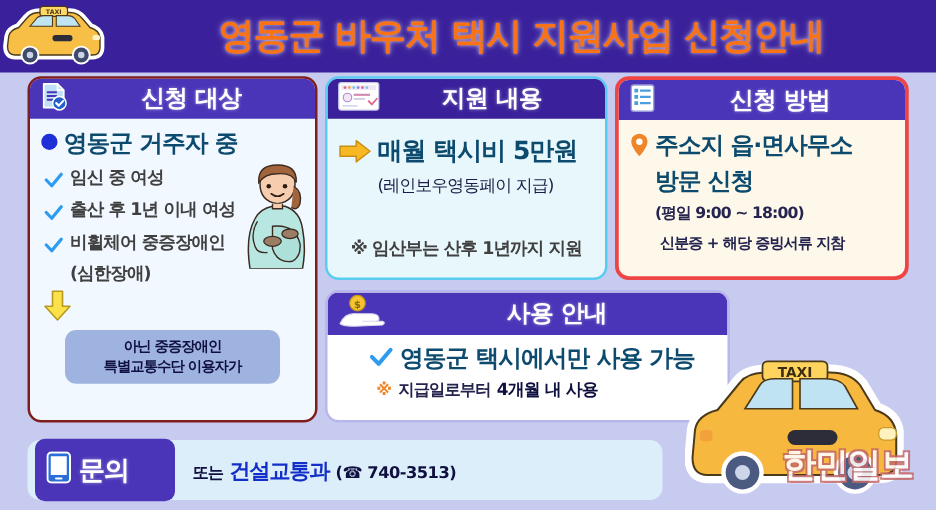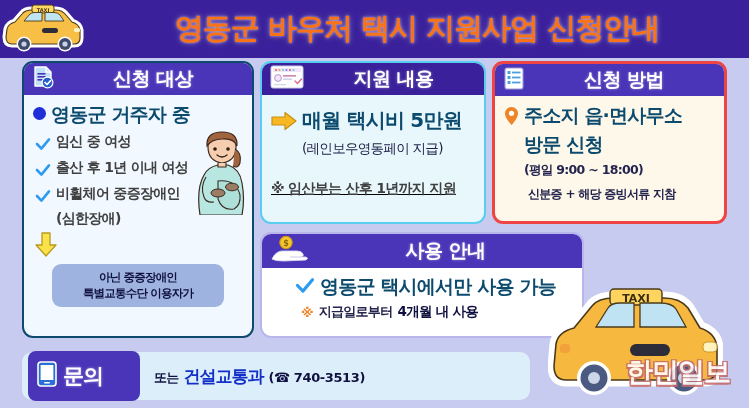--- a/index.html
+++ b/index.html
@@ -35,21 +35,21 @@
   }
   .card-head-title{
     color:#ffffff;font-weight:bold;font-size:19px;letter-spacing:-0.5px;
     text-shadow:0 0 3px rgba(255,255,255,.45);
     flex:1;text-align:center;white-space:nowrap;
   }
   .card-body{padding:7px 9px 6px 9px;box-sizing:border-box;position:relative;}
 
   
   #card-target{left:22px;top:61px;width:232px;height:277px;
-    background:#f2f8ff;border:2px solid #0c4a6e;}
+    background:#f2f8ff;border:2px solid #7f1d1d;}
   #card-target .card-head{background:#4a34b8;}
   
   #card-support{left:260px;top:61px;width:226px;height:163px;
     background:#e8f7fc;border:2px solid #59cdf0;}
   #card-support .card-head{background:#3a219b;}
   
   #card-method{left:492px;top:61px;width:235px;height:163px;
     background:#fdf8ea;border:3px solid #ef4444;}
   #card-method .card-head{background:#4a34b8;}
   
@@ -265,21 +265,21 @@
         <span class="arrow-right">
           <svg width="26" height="20" viewBox="0 0 26 20">
             <path d="M1 6 H14 V1.5 L25 10 L14 18.5 V14 H1 Z" fill="#f8b823" stroke="#c98f12" stroke-width="1.2" stroke-linejoin="round"></path>
           </svg>
         </span>
         <span class="t-big" style="font-size:20px;">매월 택시비 5만원</span>
       </div>
       <div style="margin-left:31px;margin-top:0;">
         <span class="t-mid" style="font-weight:normal;color:#1c1c46;font-size:13.5px;">(레인보우영동페이 지급)</span>
       </div>
-      <div class="row center-note" style="margin-top:22px;justify-content:flex-start;text-decoration:underline;">
+      <div class="row center-note" style="margin-top:32px;justify-content:center;">
         <span class="t-mid" style="font-size:14px;">※ 임산부는 산후 1년까지 지원</span>
       </div>
     </div>
   </div>
 
   <div class="card" id="card-method">
     <div class="card-head">
       <span>
         <svg width="22" height="24" viewBox="0 0 22 24">
           <rect x="2" y="2" width="18" height="21" rx="2" fill="#ffffff" stroke="#9a9ad8" stroke-width="1.1"></rect>

